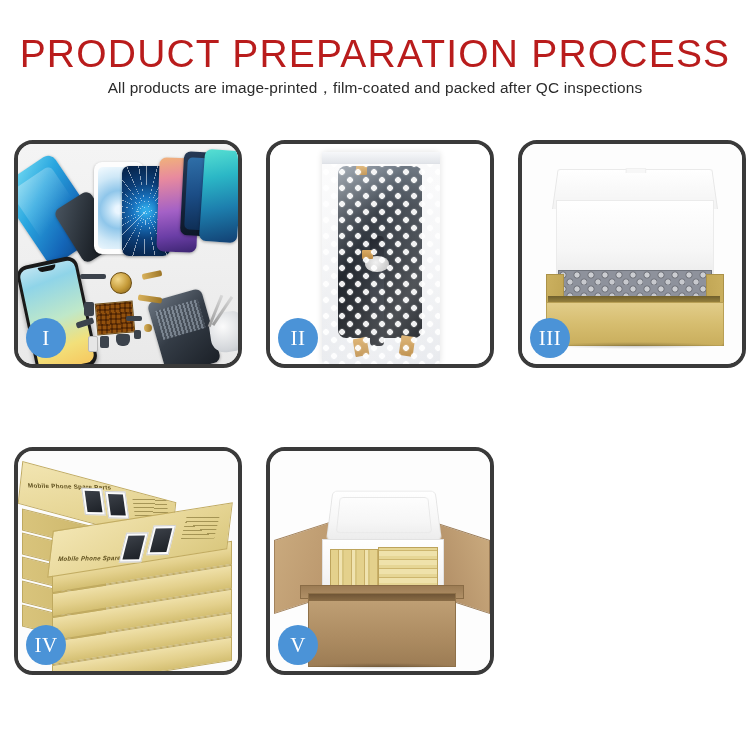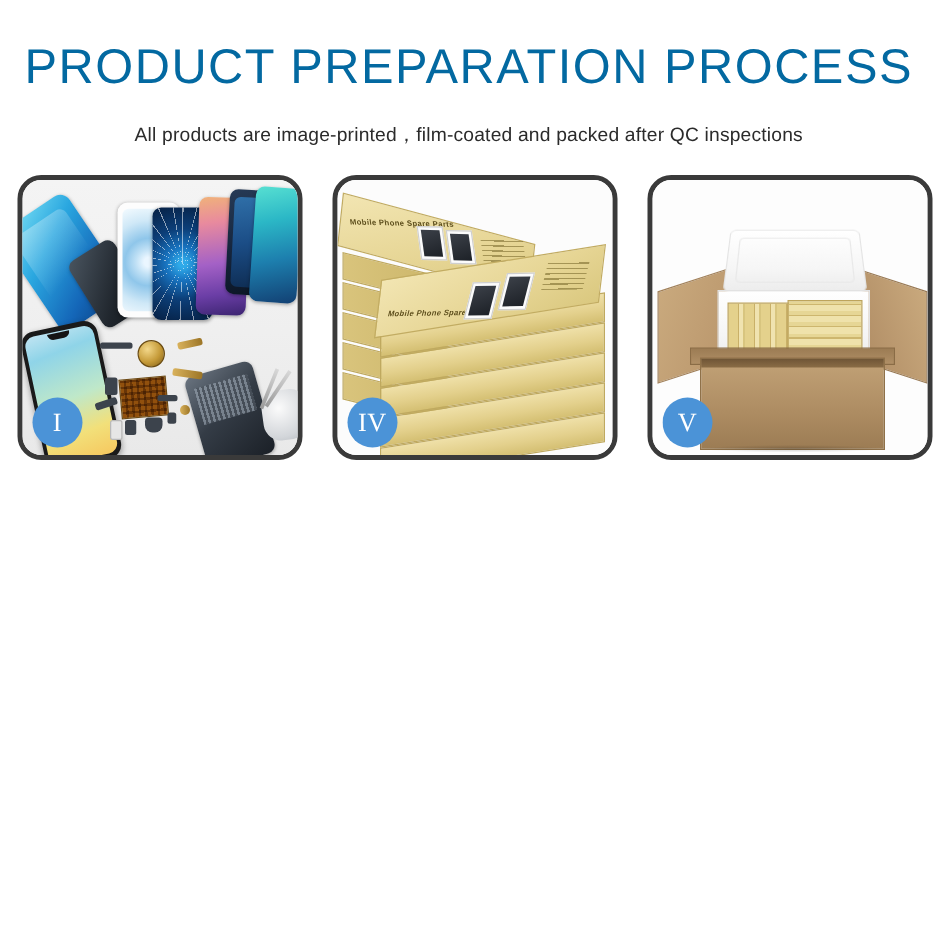--- a/index.html
+++ b/index.html
@@ -19,26 +19,26 @@
   .header {
     width: 750px;
     padding-top: 34px;
     text-align: center;
   }
   .page-title {
     font-family: "Liberation Sans", sans-serif;
     font-size: 39px;
     font-weight: 400;
     letter-spacing: 1.2px;
-    color: #0369a1;
+    color: #b91c1c;
     line-height: 1.05;
     white-space: nowrap;
   }
   .page-subtitle {
-    margin-top: 23px;
+    margin-top: 3px;
     font-family: "Liberation Sans", sans-serif;
     font-size: 15.4px;
     font-weight: 400;
     color: #2b2b2b;
     letter-spacing: 0.15px;
     white-space: nowrap;
   }
 
   
   .grid {
@@ -596,21 +596,53 @@
       <div class="p1-bit g" style="left:126px;top:180px;width:8px;height:8px;border-radius:50%;"></div>
       <div class="p1-bit" style="left:108px;top:172px;width:16px;height:5px;"></div>
 
       <div class="p1-glove"></div>
       <div class="p1-tweezer"></div>
       <div class="p1-tweezer2"></div>
     </div>
     <div class="badge">I</div>
   </div>
 
-
+  <div class="panel">
+    <div class="panel-photo">
+      <div class="p2-bg"></div>
+      <div class="p2-wrap">
+        <div class="p2-screen"></div>
+        <div class="p2-cable"></div>
+        <div class="p2-connector"></div>
+        <div class="p2-tape" style="left:34px;top:14px;"></div>
+        <div class="p2-tape" style="left:40px;top:98px;"></div>
+        <div class="p2-tape" style="left:32px;top:186px;width:14px;height:18px;transform:rotate(-10deg);"></div>
+        <div class="p2-tape" style="left:78px;top:184px;width:14px;height:20px;transform:rotate(8deg);"></div>
+        <div class="p2-bubbles"></div>
+        <div class="p2-sheen"></div>
+      </div>
+      <div class="p2-seal"></div>
+    </div>
+    <div class="badge">II</div>
+  </div>
+
+  <div class="panel">
+    <div class="panel-photo">
+      <div class="p3-bg"></div>
+      <div class="p3-lid"></div>
+      <div class="p3-foam"></div>
+      <div class="p3-bubblefill"></div>
+      <div class="p3-boxleft"></div>
+      <div class="p3-boxright"></div>
+      <div class="p3-rim"></div>
+      <div class="p3-boxfront"></div>
+      <div class="p3-shadow"></div>
+    </div>
+    <div class="badge">III</div>
+  </div>
 
   <div class="panel">
     <div class="panel-photo">
       <div class="p4-bg"></div>
       <div class="stackwrap">
 
         <div class="sbox side" style="left:4px;top:68px;width:82px;height:20px;transform:skewY(14deg);"></div>
         <div class="sbox side" style="left:4px;top:92px;width:82px;height:20px;transform:skewY(14deg);"></div>
         <div class="sbox side" style="left:4px;top:116px;width:82px;height:20px;transform:skewY(14deg);"></div>
         <div class="sbox side" style="left:4px;top:140px;width:82px;height:20px;transform:skewY(14deg);"></div>

